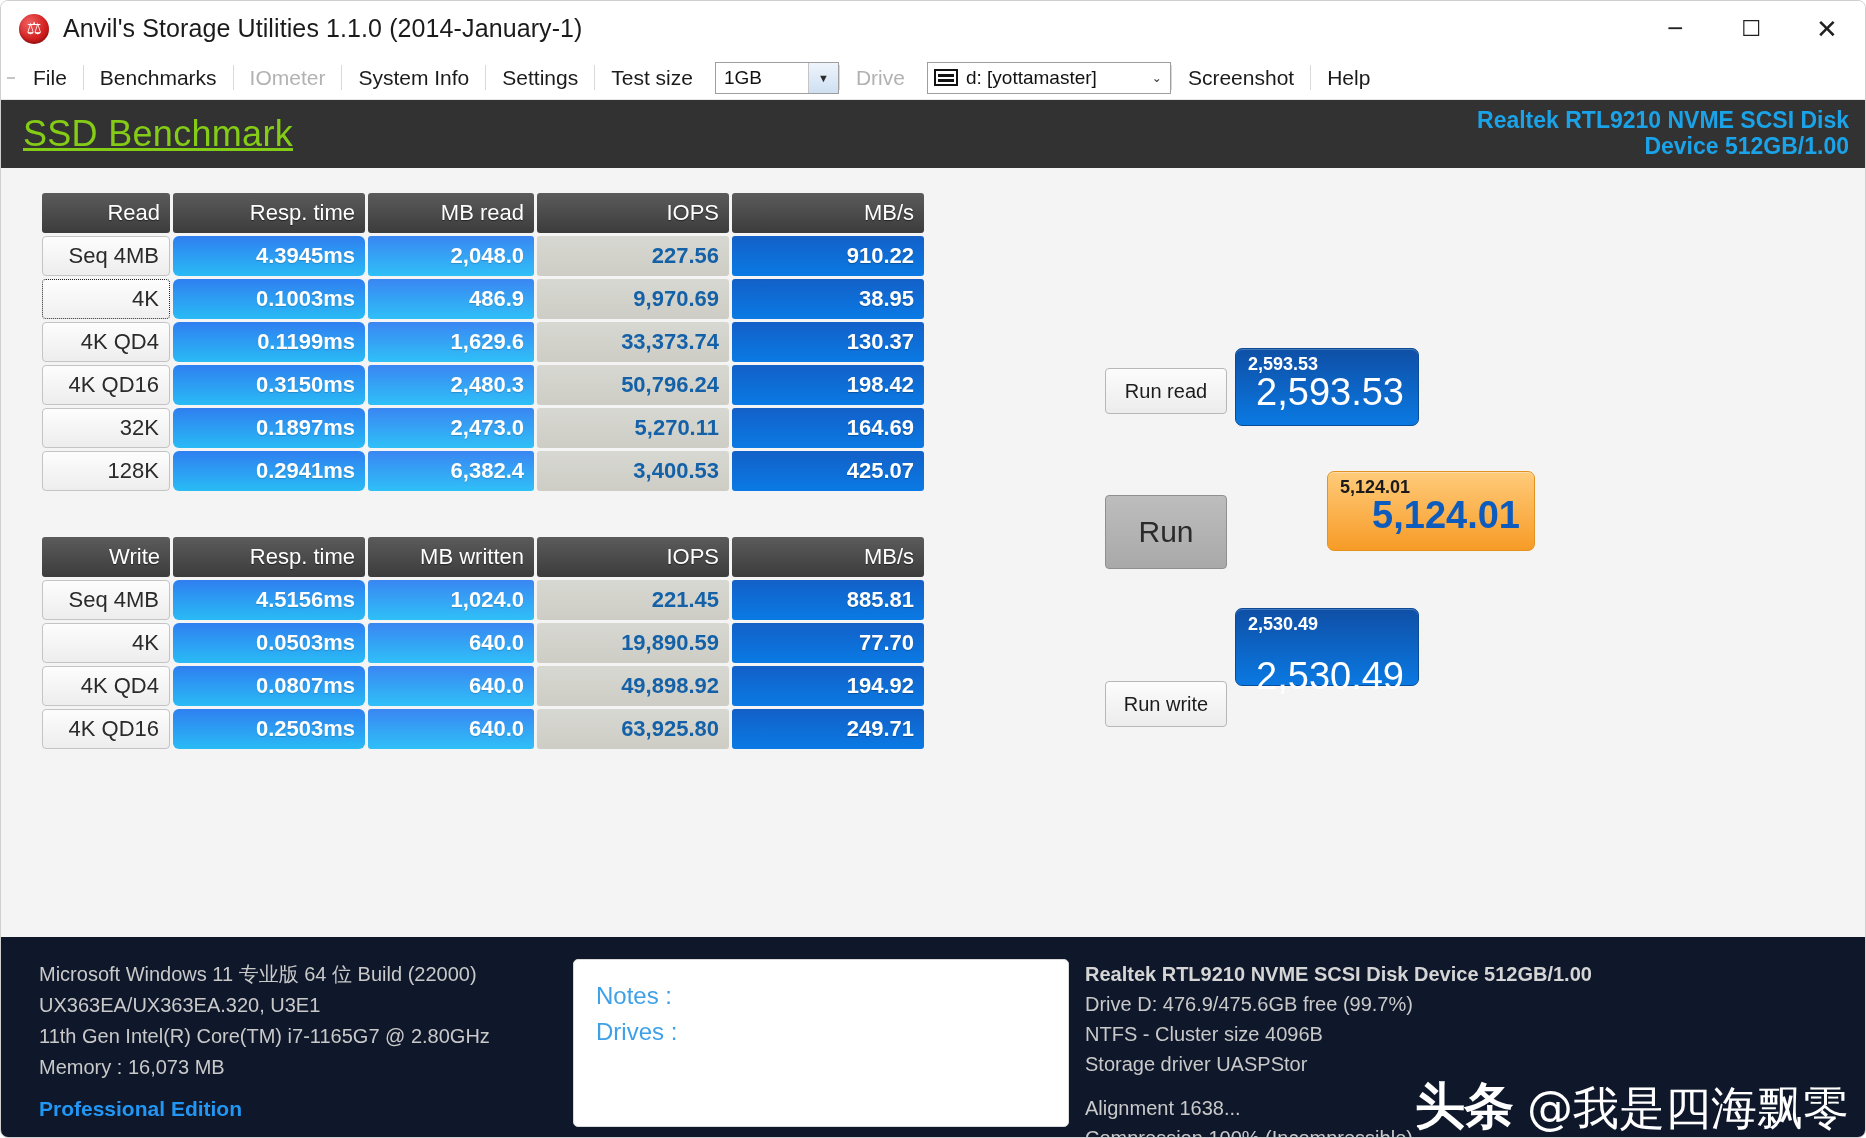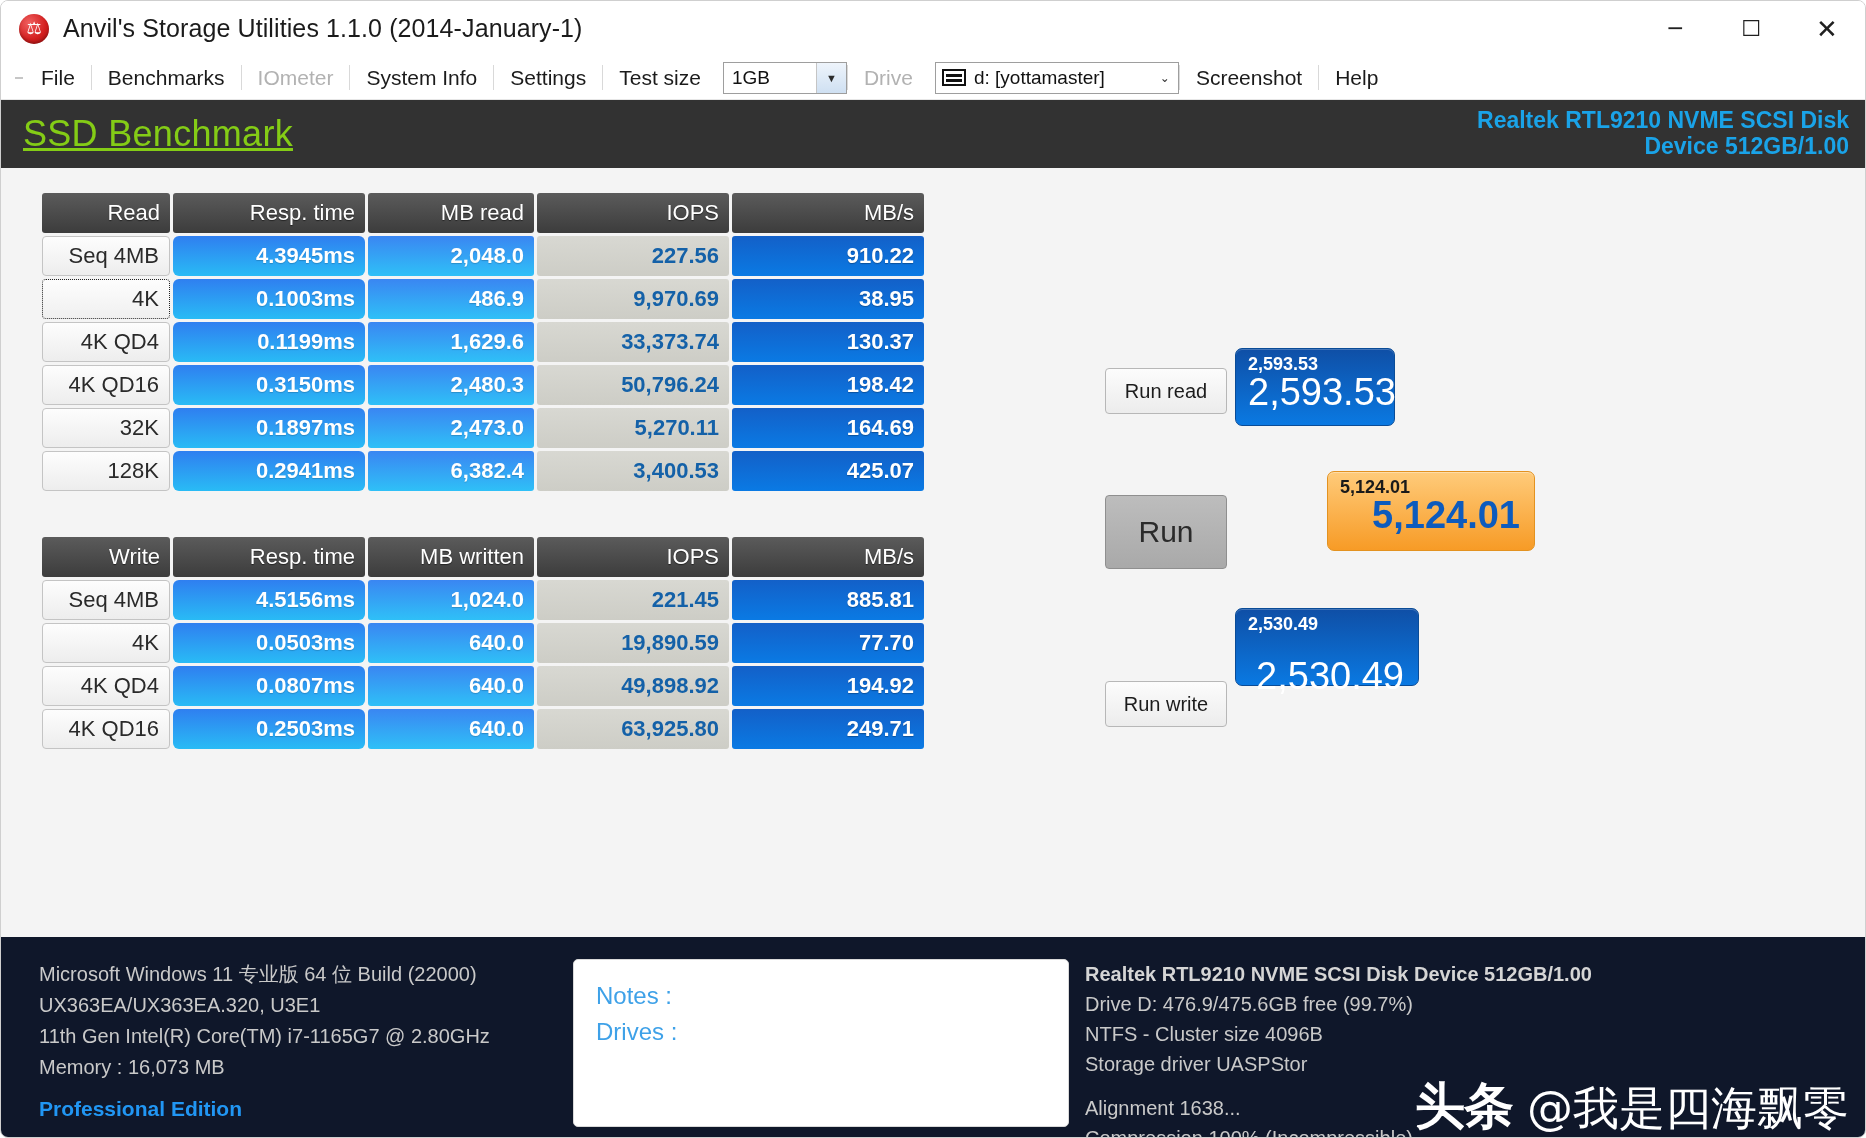--- a/index.html
+++ b/index.html
@@ -50,21 +50,21 @@
     font-size: 22px; color: #202020;
     font-family: "DejaVu Sans", sans-serif;
   }
   .win-btn.close { font-size: 26px; }
 
   
   .menubar {
     height: 44px; flex: 0 0 44px;
     display: flex; align-items: stretch;
     background: #ffffff;
-    padding-left: 12px;
+    padding-left: 4px;
     border-bottom: 1px solid #e6e6e6;
   }
   .grip {
     width: 12px; display: flex; align-items: center; justify-content: center;
     color: #bbb; font-size: 11px; letter-spacing: 0; line-height: .7;
   }
   .grip i { display: block; width: 2px; height: 2px; background: #c6c6c6; margin: 2px 0; }
   .menu-item {
     display: flex; align-items: center;
     padding: 0 16px;
@@ -414,21 +414,21 @@
         </tr>
       </tbody>
         </table>
     </div>
 
     <div class="right-panel">
       <div class="runbtn small" style="left:178px; top:200px;">Run read</div>
       <div class="runbtn big" style="left:178px; top:327px;">Run</div>
       <div class="runbtn small" style="left:178px; top:513px;">Run write</div>
 
-      <div class="score blue" style="left:308px; top:180px; width:160px; height:78px;">
+      <div class="score blue" style="left:308px; top:180px; width:184px; height:78px;">
         <span class="small">2,593.53</span>
         <span class="big">2,593.53</span>
       </div>
 
       <div class="score orange" style="left:400px; top:303px; width:208px; height:80px;">
         <span class="small">5,124.01</span>
         <span class="big">5,124.01</span>
       </div>
 
       <div class="score blue" style="left:308px; top:440px; width:184px; height:78px;gap:24px;">

